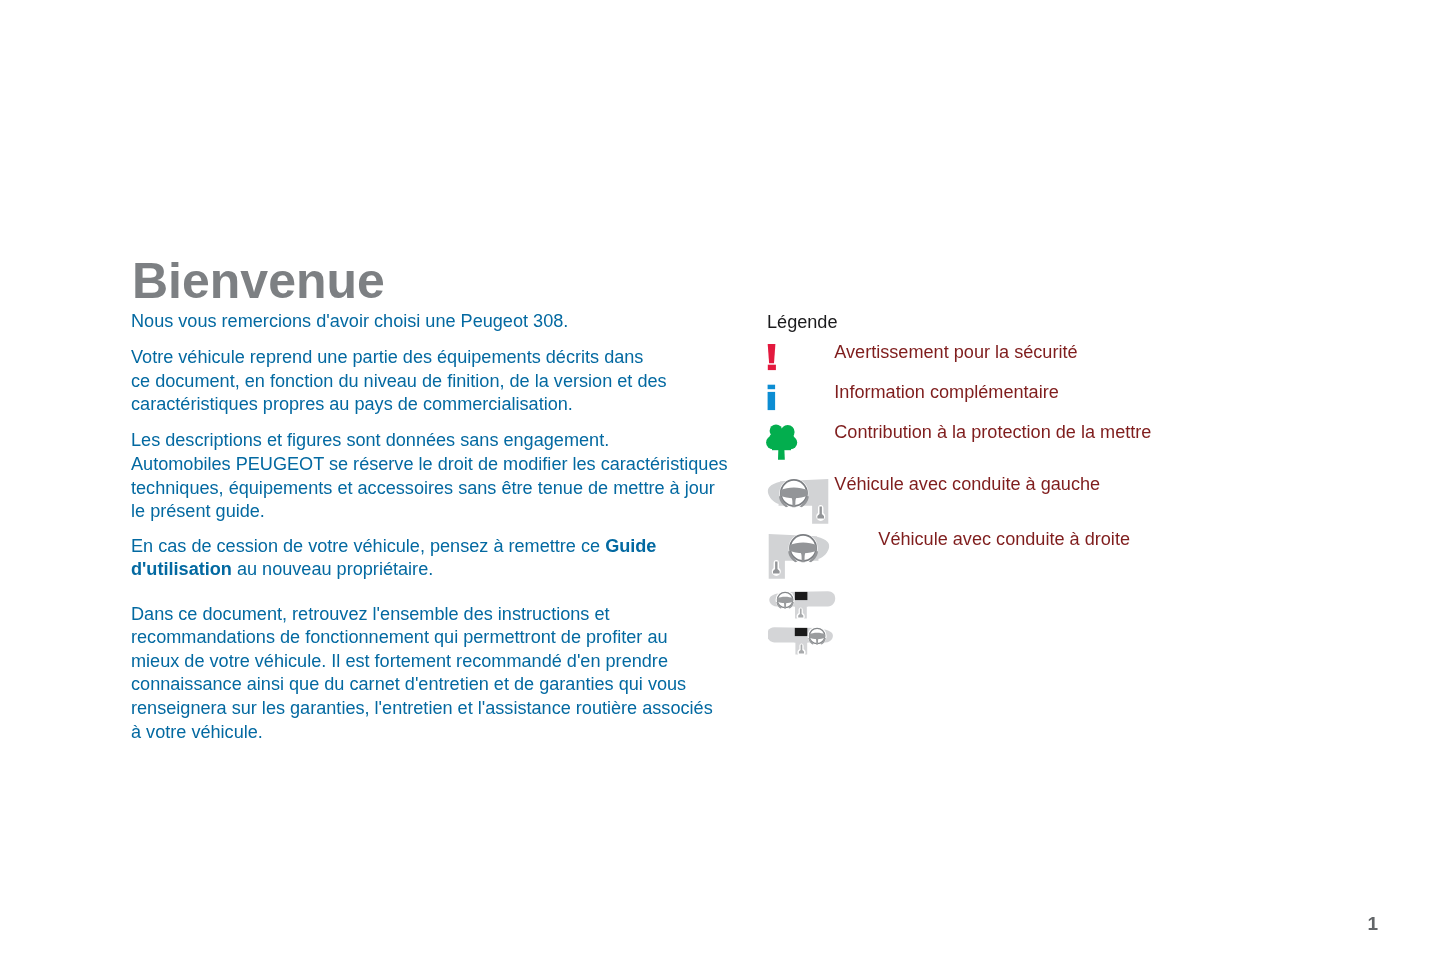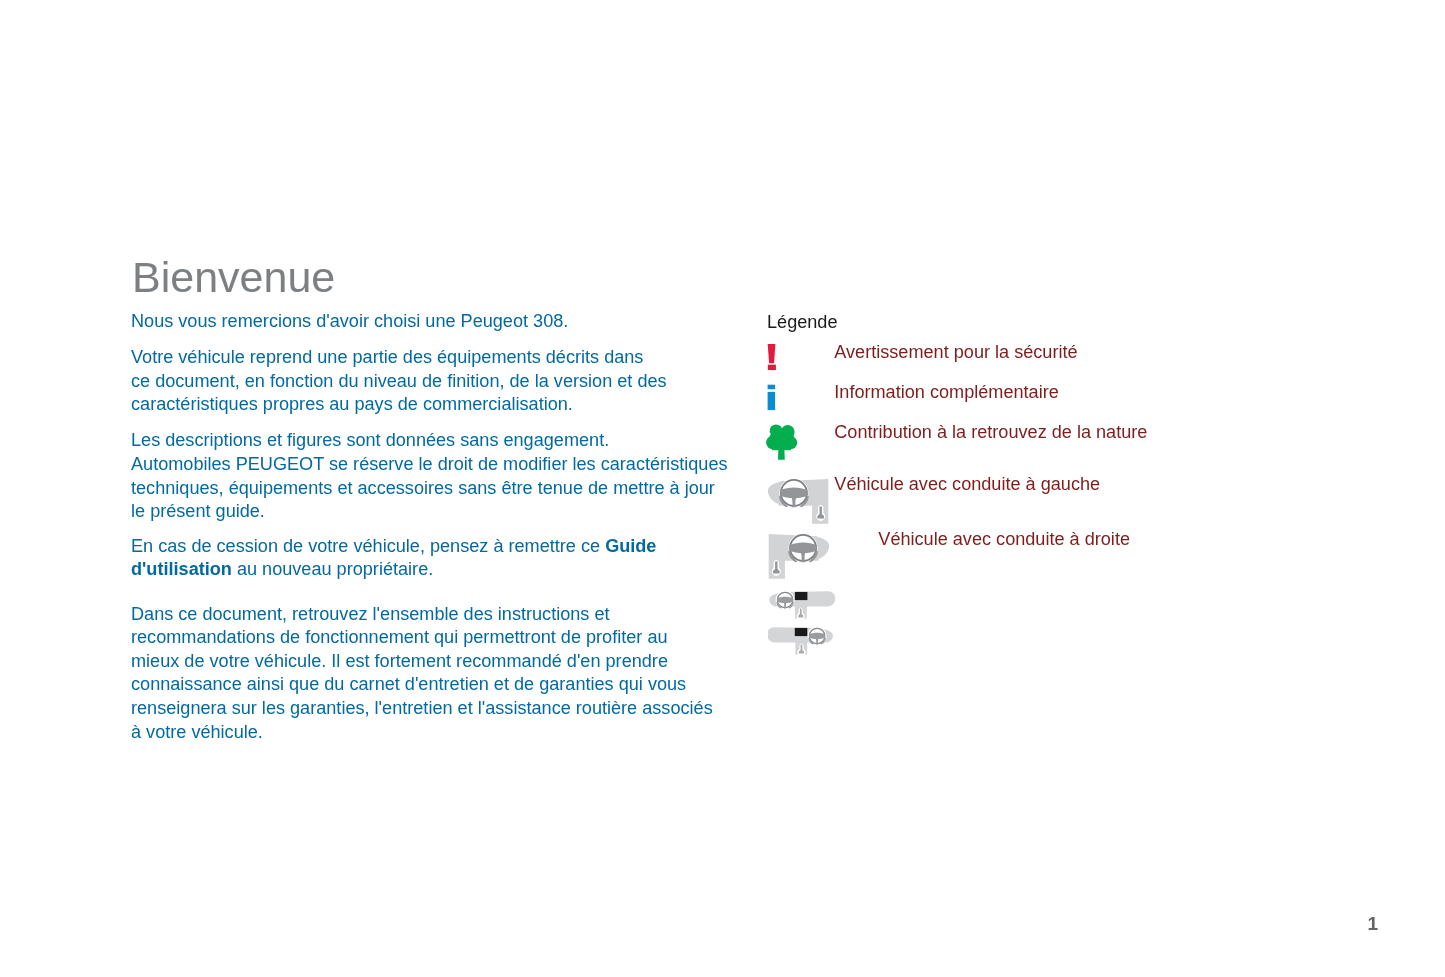--- a/index.html
+++ b/index.html
@@ -4,21 +4,21 @@
 <title>Bienvenue</title>
 <style>
   html,body{margin:0;padding:0;background:#ffffff;}
   body{width:1445px;height:977px;overflow:hidden;
        font-family:"Liberation Sans",sans-serif;
        -webkit-font-smoothing:antialiased;}
   .page{position:relative;width:1445px;height:977px;background:#fff;}
   #page-title,.body-col,#legend-heading,.lg-label,#page-number{transform:translateZ(0);}
 
   #page-title{position:absolute;left:132px;top:256px;margin:0;
-              font-size:43px;line-height:1;font-weight:400;color:#7d8083;}
+              font-size:50px;line-height:1;font-weight:700;color:#7d8083;}
 
   .body-col{position:absolute;left:131px;top:310px;width:610px;
             font-size:18.12px;line-height:23.6px;color:#0369a1;}
   .body-col p{margin:0;}
   .body-col p[data-name="paragraph-document-purpose"]{margin-top:21.4px;}
   .body-col p[data-name="paragraph-equipment-scope"]{margin-top:12.7px;}
   .body-col p[data-name="paragraph-no-engagement"]{margin-top:12.4px;}
   .body-col p[data-name="paragraph-transfer"]{margin-top:11px;}
   .body-col p[data-name="paragraph-recommendations"]{margin-top:20.6px;}
   .body-col .ln{white-space:pre;}
@@ -167,18 +167,18 @@
     </div>
 
     <div class="lg-icon" data-name="black-zone-location-dashboard-rhd-icon" style="left:768px;top:624px;">
       <svg width="70" height="32" viewBox="0 0 70 32">
           <use href="#dash-wide" transform="translate(66.2,0) scale(-1,1)"></use>
         </svg>
     </div>
 
     <div class="lg-label" data-name="legend-label" style="left:834.3px;top:340.6px;">Avertissement pour la sécurité</div>
     <div class="lg-label" data-name="legend-label" style="left:834.3px;top:380.8px;">Information complémentaire</div>
-    <div class="lg-label" data-name="legend-label" style="left:834.3px;top:420.8px;">Contribution à la retrouvez de la nature</div>
+    <div class="lg-label" data-name="legend-label" style="left:834.3px;top:420.8px;">Contribution à la protection de la mettre</div>
     <div class="lg-label" data-name="legend-label" style="left:834.3px;top:472.8px;">Véhicule avec conduite à gauche</div>
     <div class="lg-label" data-name="legend-label" style="left:834.3px;top:527.9px;margin-left:44px;">Véhicule avec conduite à droite</div>
   </div>
   <div id="page-number" data-name="page-number">1</div>
 </div>
 
 </body></html>

